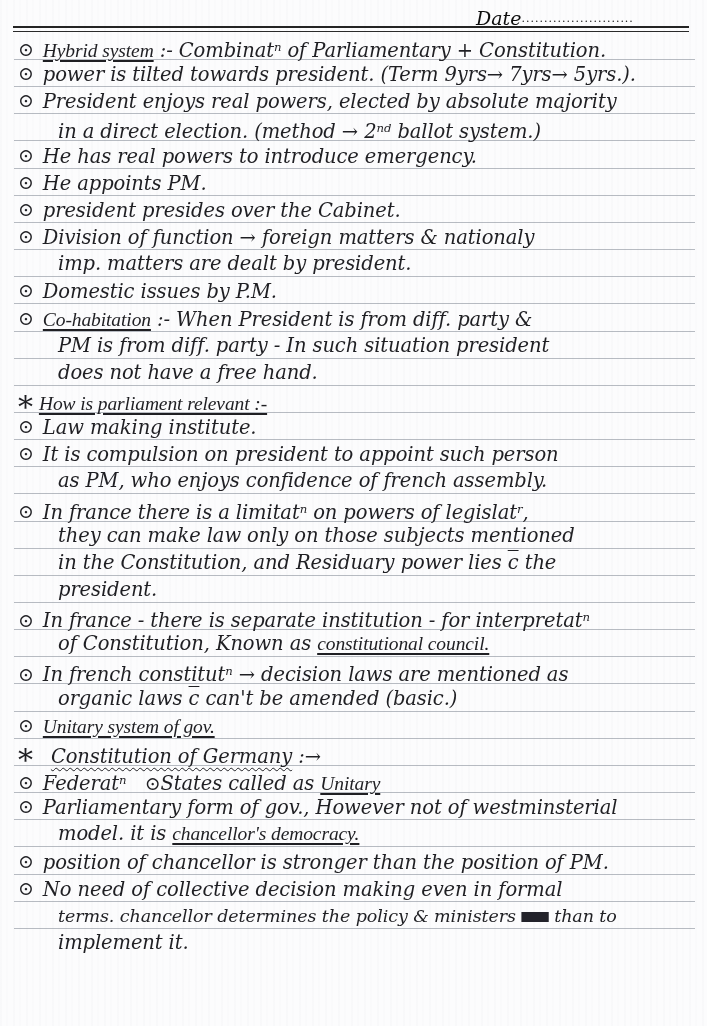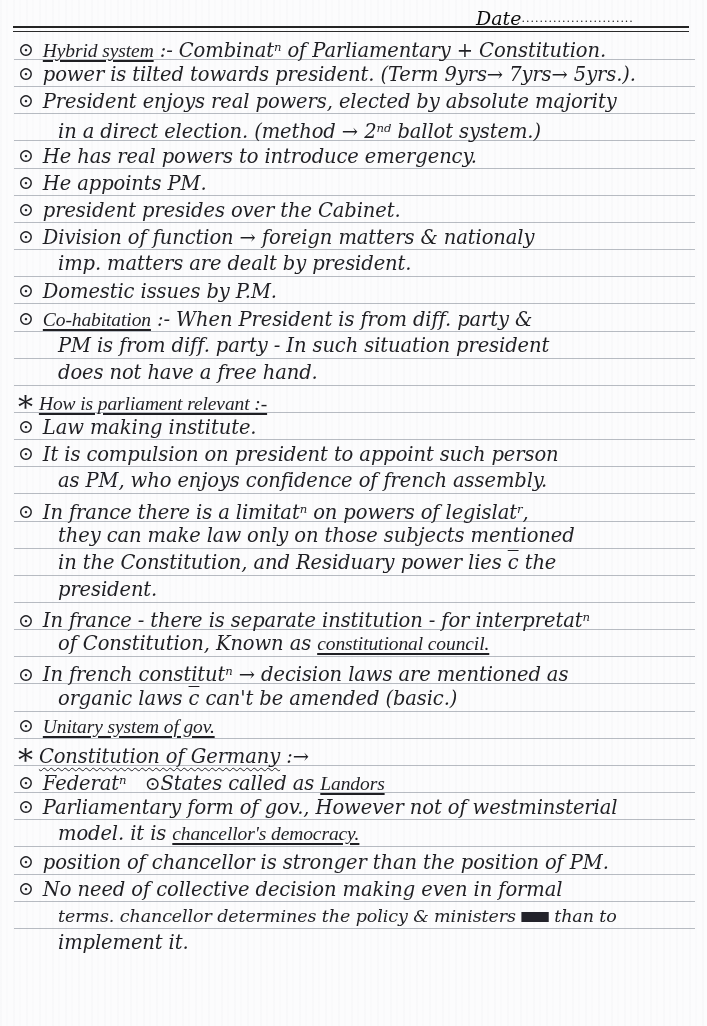--- a/index.html
+++ b/index.html
@@ -29,21 +29,21 @@
     position:absolute;height:26px;line-height:26px;white-space:pre;
     color:#1f1f23;font-style:italic;font-size:19.5px;letter-spacing:-0.1px;
   }
   .indent0{left:18px;}
   .indent1{left:58px;}
   .small{font-size:17.5px;}
   .bullet{font-style:normal;font-size:19px;margin-right:9px;position:relative;top:-1px;}
   .star{font-style:normal;font-size:30px;margin-right:6px;position:relative;top:7px;}
   .seg{white-space:pre;}
   .u{text-decoration:underline;text-decoration-thickness:1.5px;text-underline-offset:3px;font-family:Liberation Serif, serif;}
-  .wavy{text-decoration:underline wavy;text-decoration-thickness:1.1px;text-underline-offset:4px;}
+  .wavy{text-decoration:underline wavy;text-decoration-thickness:1.1px;text-underline-offset:4px;margin-left:12px;}
   .sup{font-size:0.6em;vertical-align:0.55em;}
   .ov{text-decoration:overline;text-decoration-thickness:1.3px;}
   .scribble{text-decoration:line-through;text-decoration-thickness:10px;text-decoration-color:#22222a;}
   .bullet-inline{font-style:normal;font-size:19px;}
 </style>
 </head>
 <body>
 
 <div class="page">
   <div class="streaks"></div>
@@ -103,21 +103,21 @@
       <div class="note-line indent1" style="top: 631.3px;"><span class="seg">of Constitution, Known as </span><span class="seg u">constitutional council.</span></div>
       <div class="rule" style="top: 683.45px;"></div>
       <div class="note-line indent0" style="top: 658.45px;"><span class="bullet">⊙</span><span class="seg">In french constitut</span><span class="seg sup">n</span><span class="seg"> → decision laws are mentioned as</span></div>
       <div class="rule" style="top: 710.6px;"></div>
       <div class="note-line indent1" style="top: 685.6px;"><span class="seg">organic laws </span><span class="seg ov">c</span><span class="seg"> can't be amended (basic.)</span></div>
       <div class="rule" style="top: 737.75px;"></div>
       <div class="note-line indent0" style="top: 712.75px;"><span class="bullet">⊙</span><span class="seg u">Unitary system of gov.</span></div>
       <div class="rule" style="top: 764.9px;"></div>
       <div class="note-line indent0" style="top: 739.9px;"><span class="star">*</span><span class="seg wavy">Constitution of Germany</span><span class="seg"> :→</span></div>
       <div class="rule" style="top: 792.05px;"></div>
-      <div class="note-line indent0" style="top: 767.05px;"><span class="bullet">⊙</span><span class="seg">Federat</span><span class="seg sup">n</span><span class="seg">   </span><span class="seg bullet-inline">⊙</span><span class="seg">States called as </span><span class="seg u">Landors</span></div>
+      <div class="note-line indent0" style="top: 767.05px;"><span class="bullet">⊙</span><span class="seg">Federat</span><span class="seg sup">n</span><span class="seg">   </span><span class="seg bullet-inline">⊙</span><span class="seg">States called as </span><span class="seg u">Unitary</span></div>
       <div class="rule" style="top: 819.2px;"></div>
       <div class="note-line indent0" style="top: 794.2px;"><span class="bullet">⊙</span><span class="seg">Parliamentary form of gov., However not of westminsterial</span></div>
       <div class="rule" style="top: 846.35px;"></div>
       <div class="note-line indent1" style="top: 821.35px;"><span class="seg">model. it is </span><span class="seg u">chancellor's democracy.</span></div>
       <div class="rule" style="top: 873.5px;"></div>
       <div class="note-line indent0" style="top: 848.5px;"><span class="bullet">⊙</span><span class="seg">position of chancellor is stronger than the position of PM.</span></div>
       <div class="rule" style="top: 900.65px;"></div>
       <div class="note-line indent0" style="top: 875.65px;"><span class="bullet">⊙</span><span class="seg">No need of collective decision making even in formal</span></div>
       <div class="rule" style="top: 927.8px;"></div>
       <div class="note-line indent1 small" style="top: 902.8px;"><span class="seg">terms. chancellor determines the policy &amp; ministers </span><span class="seg scribble">     </span><span class="seg"> than to</span></div>

